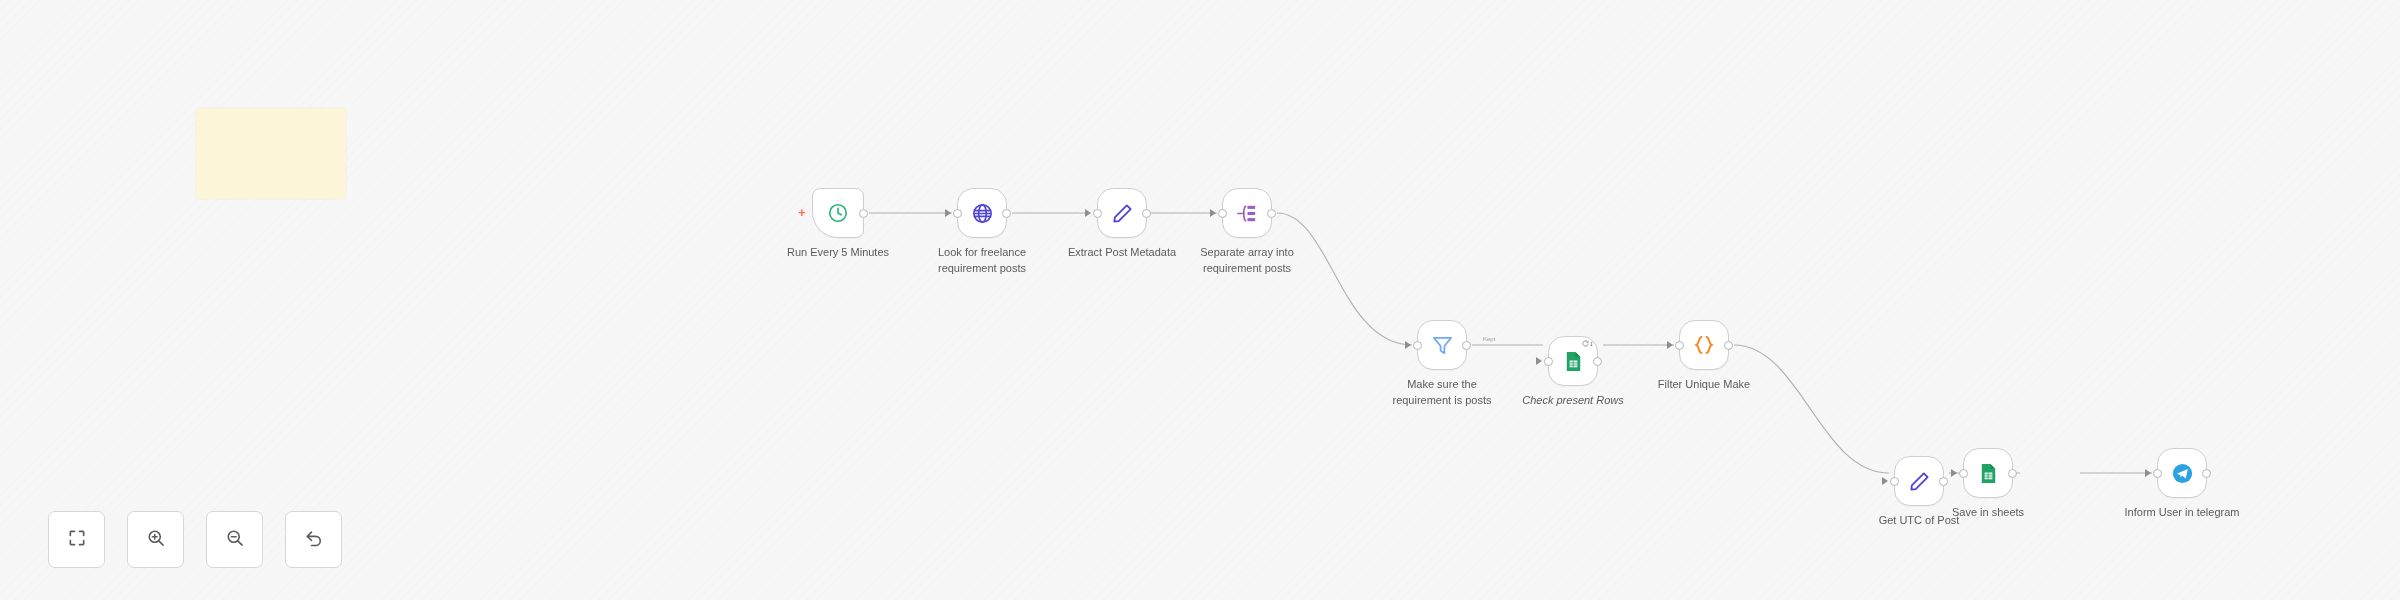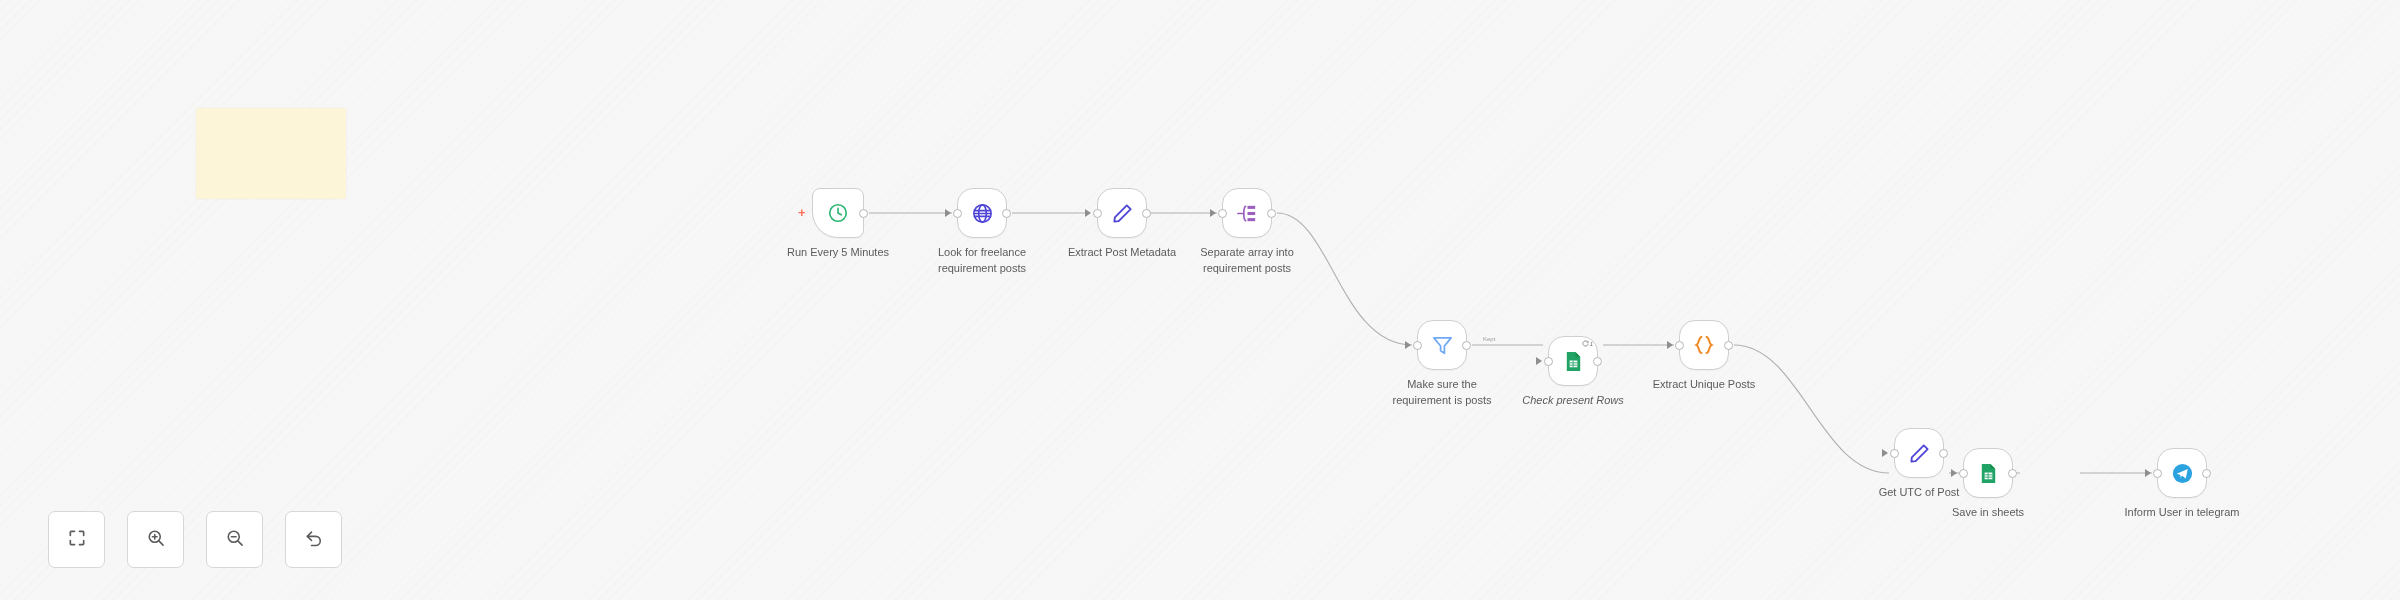--- a/index.html
+++ b/index.html
@@ -261,24 +261,24 @@
   <div class="node" style="left:1679px; top:320px;">
     <span class="arrow-in"></span>
     <span class="port in"></span>
     <span class="glyph">
       <svg width="24" height="24" viewBox="0 0 24 24" fill="none" stroke="#f28c28" stroke-width="2" stroke-linecap="round">
         <path d="M9.5 4 C6.5 4 7.5 10.5 4.5 12 C7.5 13.5 6.5 20 9.5 20"></path>
         <path d="M14.5 4 C17.5 4 16.5 10.5 19.5 12 C16.5 13.5 17.5 20 14.5 20"></path>
       </svg>
     </span>
     <span class="port out"></span>
-    <div class="node-label">Extract Unique Posts</div>
-  </div>
-
-  <div class="node" style="left:1894px; top:428px;">
+    <div class="node-label">Filter Unique Make</div>
+  </div>
+
+  <div class="node" style="left:1894px; top:456px;">
     <span class="arrow-in"></span>
     <span class="port in"></span>
     <span class="glyph">
       <svg width="23" height="23" viewBox="0 0 24 24" fill="none" stroke="#4f44d6" stroke-width="1.9" stroke-linejoin="round">
         <path d="M16.5 3.5 L20.5 7.5 L8 20 L3.5 20.5 L4 16 Z"></path>
       </svg>
     </span>
     <span class="port out"></span>
     <div class="node-label">Get UTC of Post<span class="node-sub"></span></div>
   </div>

